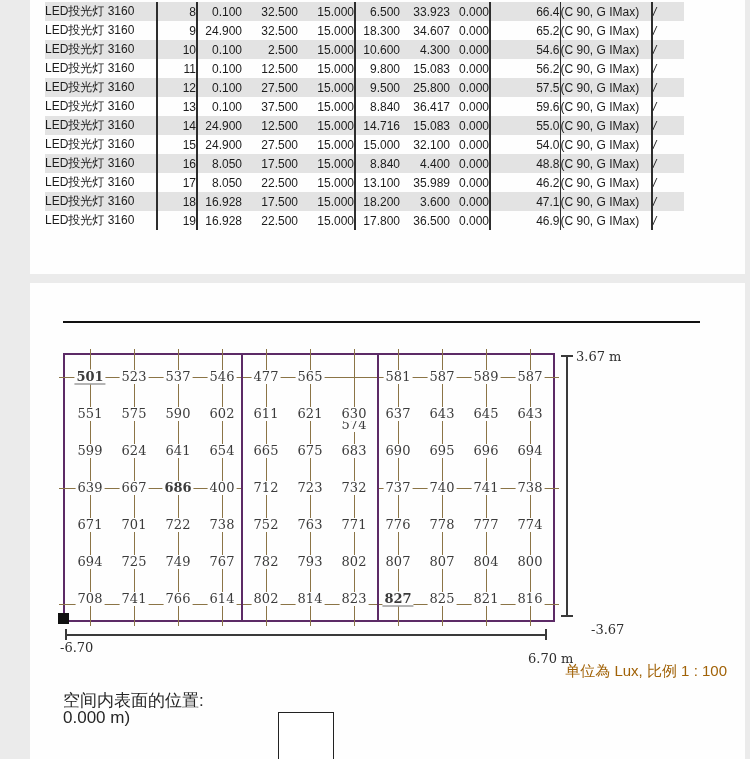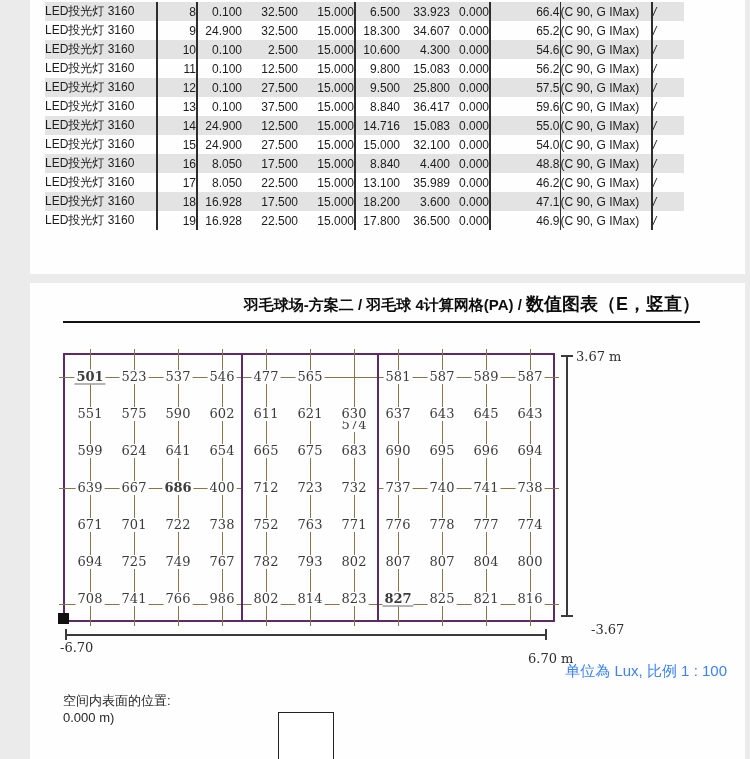--- a/index.html
+++ b/index.html
@@ -36,22 +36,22 @@
   .gridnum{position:absolute;transform:translate(-50%,-50%);font-family:"DejaVu Serif",serif;
     font-size:13px;color:#3b3b3b;background:#fefefe;padding:0 2px;line-height:14px;}
   .gridnum.extreme{border-bottom:1px solid #6b6b6b;font-weight:bold;}
   .corner-square{position:absolute;left:-7px;top:258px;width:11px;height:11px;background:#111;}
 
   
   .dim{position:absolute;background:#3a3a3a;}
   .dim-label{position:absolute;font-family:"DejaVu Serif",serif;font-size:13px;color:#2e2e2e;white-space:nowrap;}
 
   
-  .unit-line{position:absolute;right:18px;top:379px;font-size:15px;color:#3b82f6;}
-  .surface-note{position:absolute;left:33px;top:409px;font-size:13px;color:#262626;line-height:17px;}
+  .unit-line{position:absolute;right:18px;top:379px;font-size:15px;color:#a16207;}
+  .surface-note{position:absolute;left:33px;top:409px;font-size:17px;color:#262626;line-height:17px;}
   .mini-rect{position:absolute;left:248px;top:429px;width:54px;height:60px;border:1.5px solid #222;background:#fff;}
 </style>
 </head>
 <body>
 
 <div class="screen">
 
   <div class="page page1">
     <table class="lum">
       <colgroup>
@@ -223,21 +223,20 @@
             <td class="num b1r">46.9</td>
             <td class="c-beam b2r">(C 90, G IMax)</td>
             <td class="c-slash">/</td>
           </tr>
         </tbody>
     </table>
   </div>
 
   <div class="page page2">
 
-    <div class="title-wrap"><span class="t1">羽毛球场-方案二 / 羽毛球 4计算网格(PA) / </span><span class="t2">数值图表（E，竖直）</span></div>
     <div class="title-rule"></div>
 
     <div class="grid">
       <div class="grid-border"></div>
       <div class="corner-square"></div>
     <div class="vline" style="left: 24.5px; top: -6px; height: 277px;"></div>
         <div class="vline" style="left: 68.5px; top: -6px; height: 277px;"></div>
         <div class="vline" style="left: 112.5px; top: -6px; height: 277px;"></div>
         <div class="vline" style="left: 156.5px; top: -6px; height: 277px;"></div>
         <div class="vline" style="left: 200.5px; top: -6px; height: 277px;"></div>
@@ -315,21 +314,21 @@
         <span class="gridnum" style="left: 201px; top: 207px;">782</span>
         <span class="gridnum" style="left: 245px; top: 207px;">793</span>
         <span class="gridnum" style="left: 289px; top: 207px;">802</span>
         <span class="gridnum" style="left: 333px; top: 207px;">807</span>
         <span class="gridnum" style="left: 377px; top: 207px;">807</span>
         <span class="gridnum" style="left: 421px; top: 207px;">804</span>
         <span class="gridnum" style="left: 465px; top: 207px;">800</span>
         <span class="gridnum" style="left: 25px; top: 244px;">708</span>
         <span class="gridnum" style="left: 69px; top: 244px;">741</span>
         <span class="gridnum" style="left: 113px; top: 244px;">766</span>
-        <span class="gridnum" style="left: 157px; top: 244px;">986</span>
+        <span class="gridnum" style="left: 157px; top: 244px;">614</span>
         <span class="gridnum" style="left: 201px; top: 244px;">802</span>
         <span class="gridnum" style="left: 245px; top: 244px;">814</span>
         <span class="gridnum" style="left: 289px; top: 244px;">823</span>
         <span class="gridnum extreme" style="left: 333px; top: 244px;">827</span>
         <span class="gridnum" style="left: 377px; top: 244px;">825</span>
         <span class="gridnum" style="left: 421px; top: 244px;">821</span>
         <span class="gridnum" style="left: 465px; top: 244px;">816</span>
       </div>
 
     <div class="dim" style="left:536px;top:72px;width:1.5px;height:261px;"></div>

